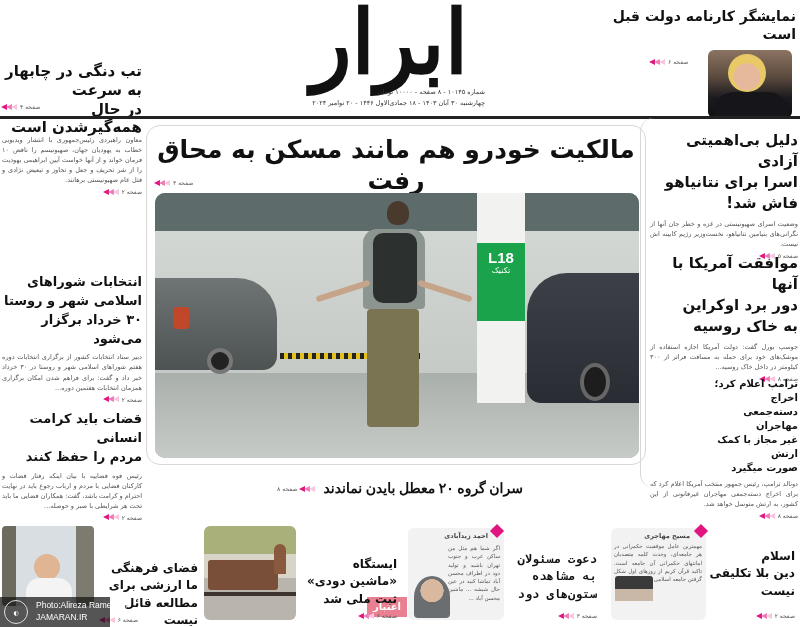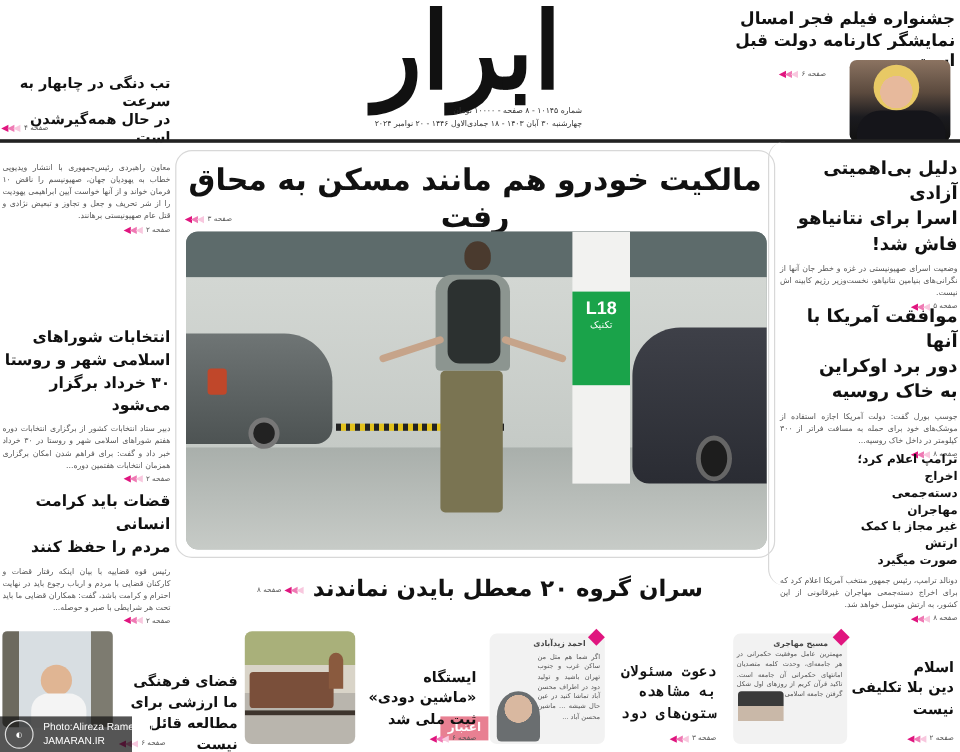--- a/index.html
+++ b/index.html
@@ -32,37 +32,36 @@
   .diamond { position: absolute; width: 10px; height: 10px; background: #e0157f; transform: rotate(45deg); }
 </style>
 </head>
 <body>
 
 <div class="logo">ابرار</div>
 <div class="mast-meta" style="top:88px;">شماره ۱۰۱۴۵ - ۸ صفحه - ۱۰۰۰۰ تومان</div>
 <div class="mast-meta" style="top:99px;">چهارشنبه ۳۰ آبان ۱۴۰۳ - ۱۸ جمادی‌الاول ۱۴۴۶ - ۲۰ نوامبر ۲۰۲۴</div>
 
 <div class="abs headline" style="left:600px; top:8px; width:196px; font-size:14px;">
-  <div>جشنواره فیلم فجر امسال</div>
   <div>نمایشگر کارنامه دولت قبل است</div>
 </div>
 <div class="page-ref abs" style="left:650px; top:58px;">
   <span>صفحه ۶</span>
   <span class="chev">
       <span class="c1"></span>
       <span class="c2"></span>
       <span class="c3"></span>
     </span>
 </div>
 <div class="photo" style="left:708px; top:50px; width:84px; height:68px; background:linear-gradient(180deg,#8b7361 0%,#5b4a3e 40%,#1b1b1f 70%,#111 100%);">
   <div class="abs" style="left:20px; top:4px; width:38px; height:38px; border-radius:50%; background:radial-gradient(circle at 50% 60%,#e7b99c 0 45%,#e8c965 46% 100%);"></div>
   <div class="abs" style="left:6px; top:42px; width:74px; height:30px; border-radius:20px 20px 0 0; background:#15151a;"></div>
 </div>
 
-<div class="abs headline" style="left:2px; top:62px; width:140px; font-size:12px;">
+<div class="abs headline" style="left:2px; top:62px; width:140px; font-size:15px;">
   <div>تب دنگی در چابهار به سرعت</div>
   <div>در حال همه‌گیرشدن است</div>
 </div>
 <div class="page-ref abs" style="left:2px; top:103px;">
   <span>صفحه ۴</span>
   <span class="chev">
       <span class="c1"></span>
       <span class="c2"></span>
       <span class="c3"></span>
     </span>
@@ -106,21 +105,21 @@
 
   <div class="abs" style="left:232px; top:8px; width:22px; height:24px; background:#4a3a2e; border-radius:50% 50% 40% 40%;"></div>
   <div class="abs" style="left:208px; top:36px; width:62px; height:80px; background:#8c9590; border-radius:14px 14px 4px 4px;"></div>
   <div class="abs" style="left:218px; top:40px; width:44px; height:70px; background:#2c3130; border-radius:10px;"></div>
   <div class="abs" style="left:160px; top:95px; width:56px; height:6px; background:#c6a48a; transform:rotate(-18deg); border-radius:3px;"></div>
   <div class="abs" style="left:262px; top:95px; width:56px; height:6px; background:#c6a48a; transform:rotate(18deg); border-radius:3px;"></div>
   <div class="abs" style="left:212px; top:116px; width:52px; height:118px; background:#7a7452; border-radius:4px;"></div>
 </div>
 
 <div class="abs" style="left:200px; top:480px; width:400px; display:flex; align-items:center; justify-content:center; gap:8px; direction:rtl;">
-  <span class="headline" style="font-size:19px;">سران گروه ۲۰ معطل بایدن نماندند</span>
+  <span class="headline" style="font-size:14px;font-family:Liberation Serif, serif;">سران گروه ۲۰ معطل بایدن نماندند</span>
   <span class="page-ref">
     <span class="chev">
         <span class="c1"></span>
         <span class="c2"></span>
         <span class="c3"></span>
       </span>
     <span>صفحه ۸</span>
   </span>
 </div>
 

